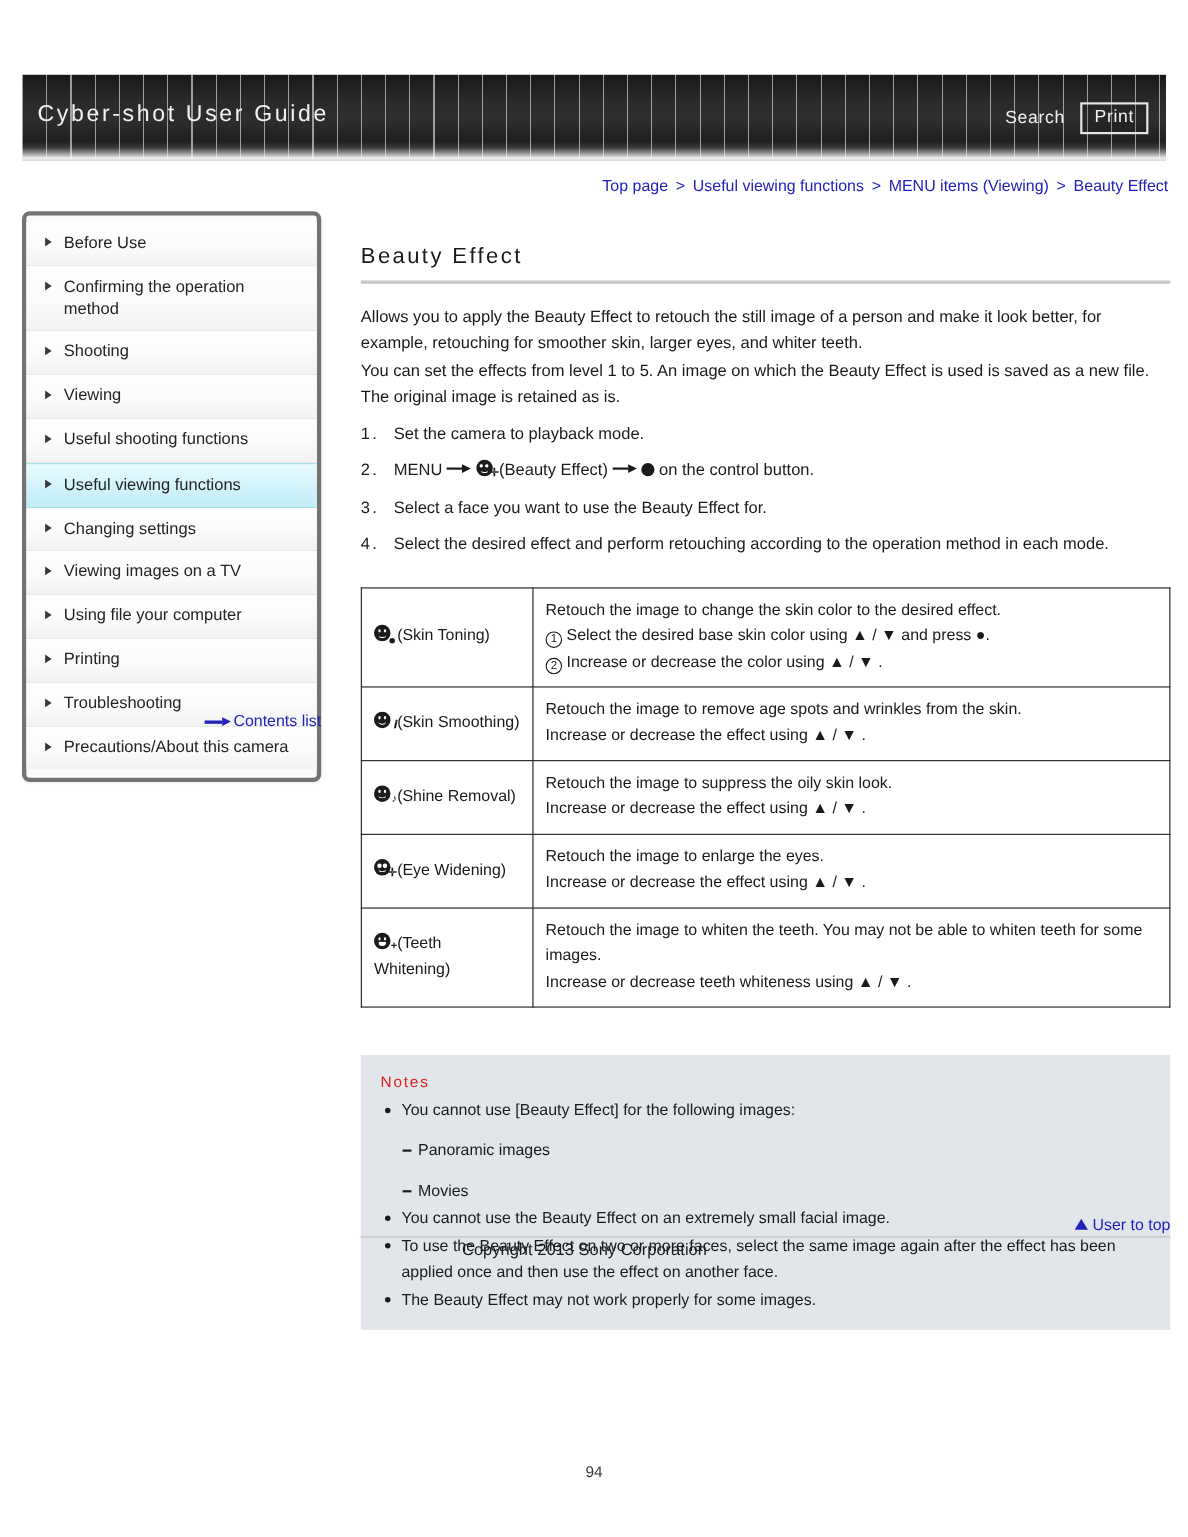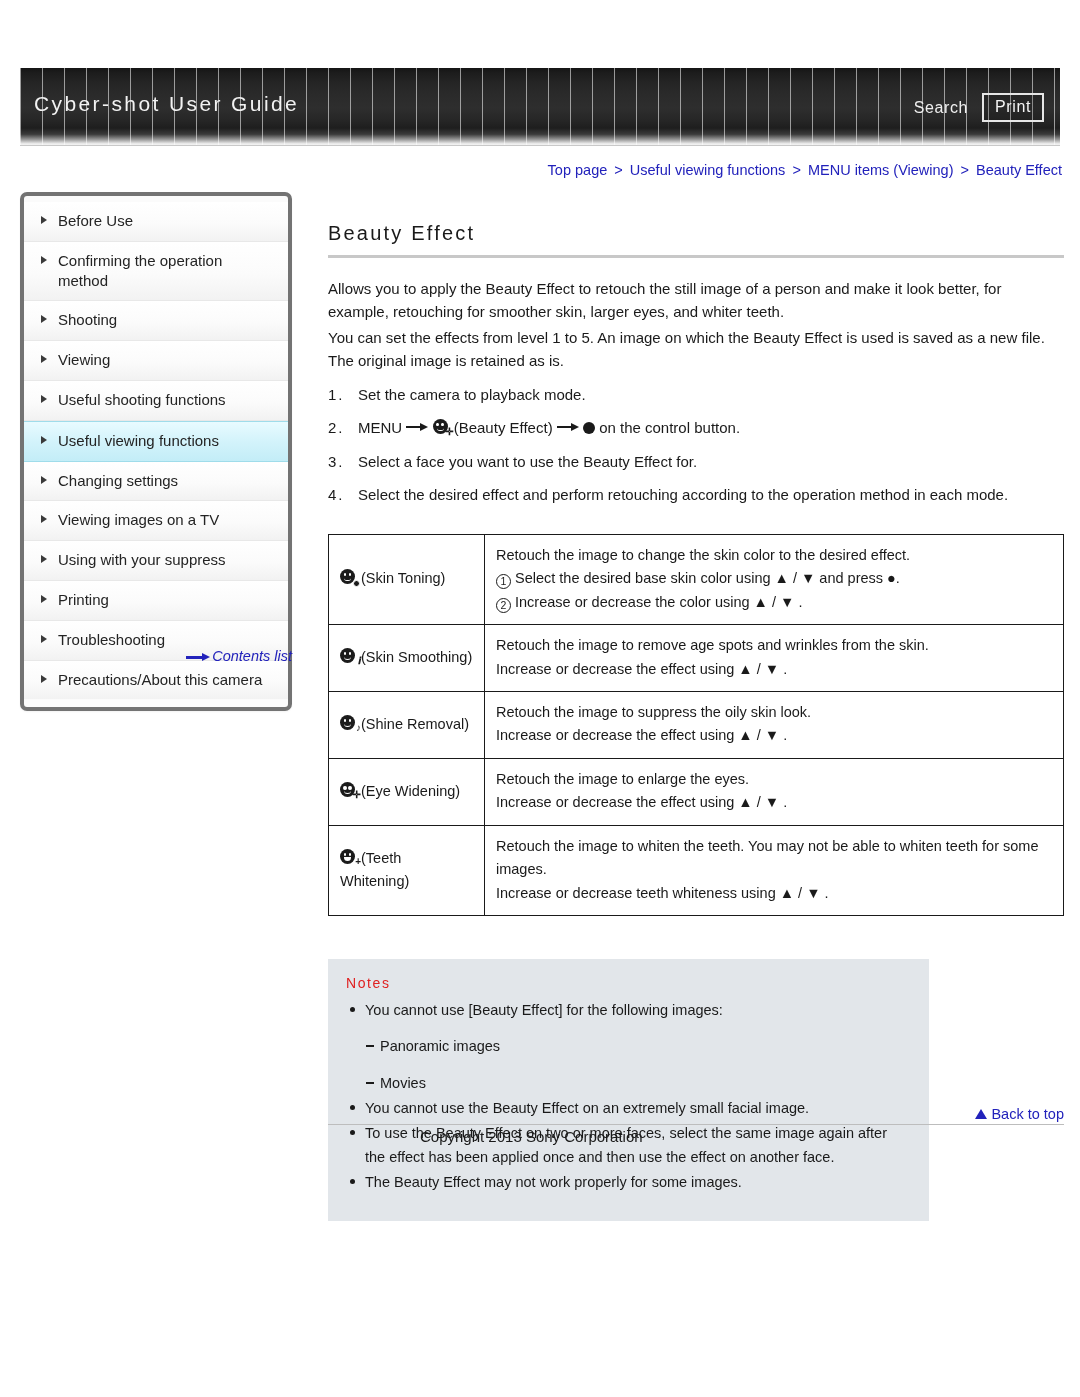--- a/index.html
+++ b/index.html
@@ -125,21 +125,20 @@
 
   .contents-list {
     position: absolute;
     left: 20px; top: 648px;
     width: 272px;
     text-align: right;
     font-size: 14.5px;
     color: #2222bb;
     cursor: pointer;
     white-space: nowrap;
-    font-style: italic;
   }
   .contents-arrow {
     display: inline-block;
     position: relative;
     width: 24px; height: 9px;
     vertical-align: middle;
     margin-right: 2px;
   }
   .contents-arrow::before {
     content: "";
@@ -309,23 +308,23 @@
   .fx-table td.fx-name {
     width: 156px;
     vertical-align: middle;
   }
   .fx-table td.fx-desc { vertical-align: middle; }
   .fx-line { display: block; }
 
   
   .notes {
     margin-top: 43px;
-    width: 601px;
+    width: 736px;
     background: #e2e6ea;
-    padding: 16px 18px 26px 18px;
+    padding: 16px 18px 14px 18px;
   }
   .notes-title {
     color: #e02020;
     font-size: 14px;
     letter-spacing: 1.6px;
     margin-bottom: 7px;
   }
   .notes ul {
     list-style: none;
     margin: 0; padding: 0;
@@ -450,21 +449,21 @@
     <div class="nav-item">
       <span class="nav-arrow"></span>
       <span class="nav-label">Changing settings</span>
     </div>
     <div class="nav-item">
       <span class="nav-arrow"></span>
       <span class="nav-label">Viewing images on a TV</span>
     </div>
     <div class="nav-item">
       <span class="nav-arrow"></span>
-      <span class="nav-label">Using with your suppress</span>
+      <span class="nav-label">Using file your computer</span>
     </div>
     <div class="nav-item">
       <span class="nav-arrow"></span>
       <span class="nav-label">Printing</span>
     </div>
     <div class="nav-item">
       <span class="nav-arrow"></span>
       <span class="nav-label">Troubleshooting</span>
     </div>
     <div class="nav-item">
@@ -590,18 +589,19 @@
         <li class="sub">Panoramic images</li>
         <li class="sub">Movies</li>
         <li>You cannot use the Beauty Effect on an extremely small facial image.</li>
         <li>To use the Beauty Effect on two or more faces, select the same image again after the effect has been applied once and then use the effect on another face.</li>
         <li>The Beauty Effect may not work properly for some images.</li>
       </ul>
     </div>
   </div>
 
   <div class="back-to-top">
-    <span class="back-tri"></span><span>Back to top</span>
+    <span class="back-tri"></span><span>User to top</span>
   </div>
   <div class="footer-rule"></div>
   <div class="copyright">Copyright 2013 Sony Corporation</div>
+  <div class="page-number">94</div>
 
 </div>
 
 </body></html>

